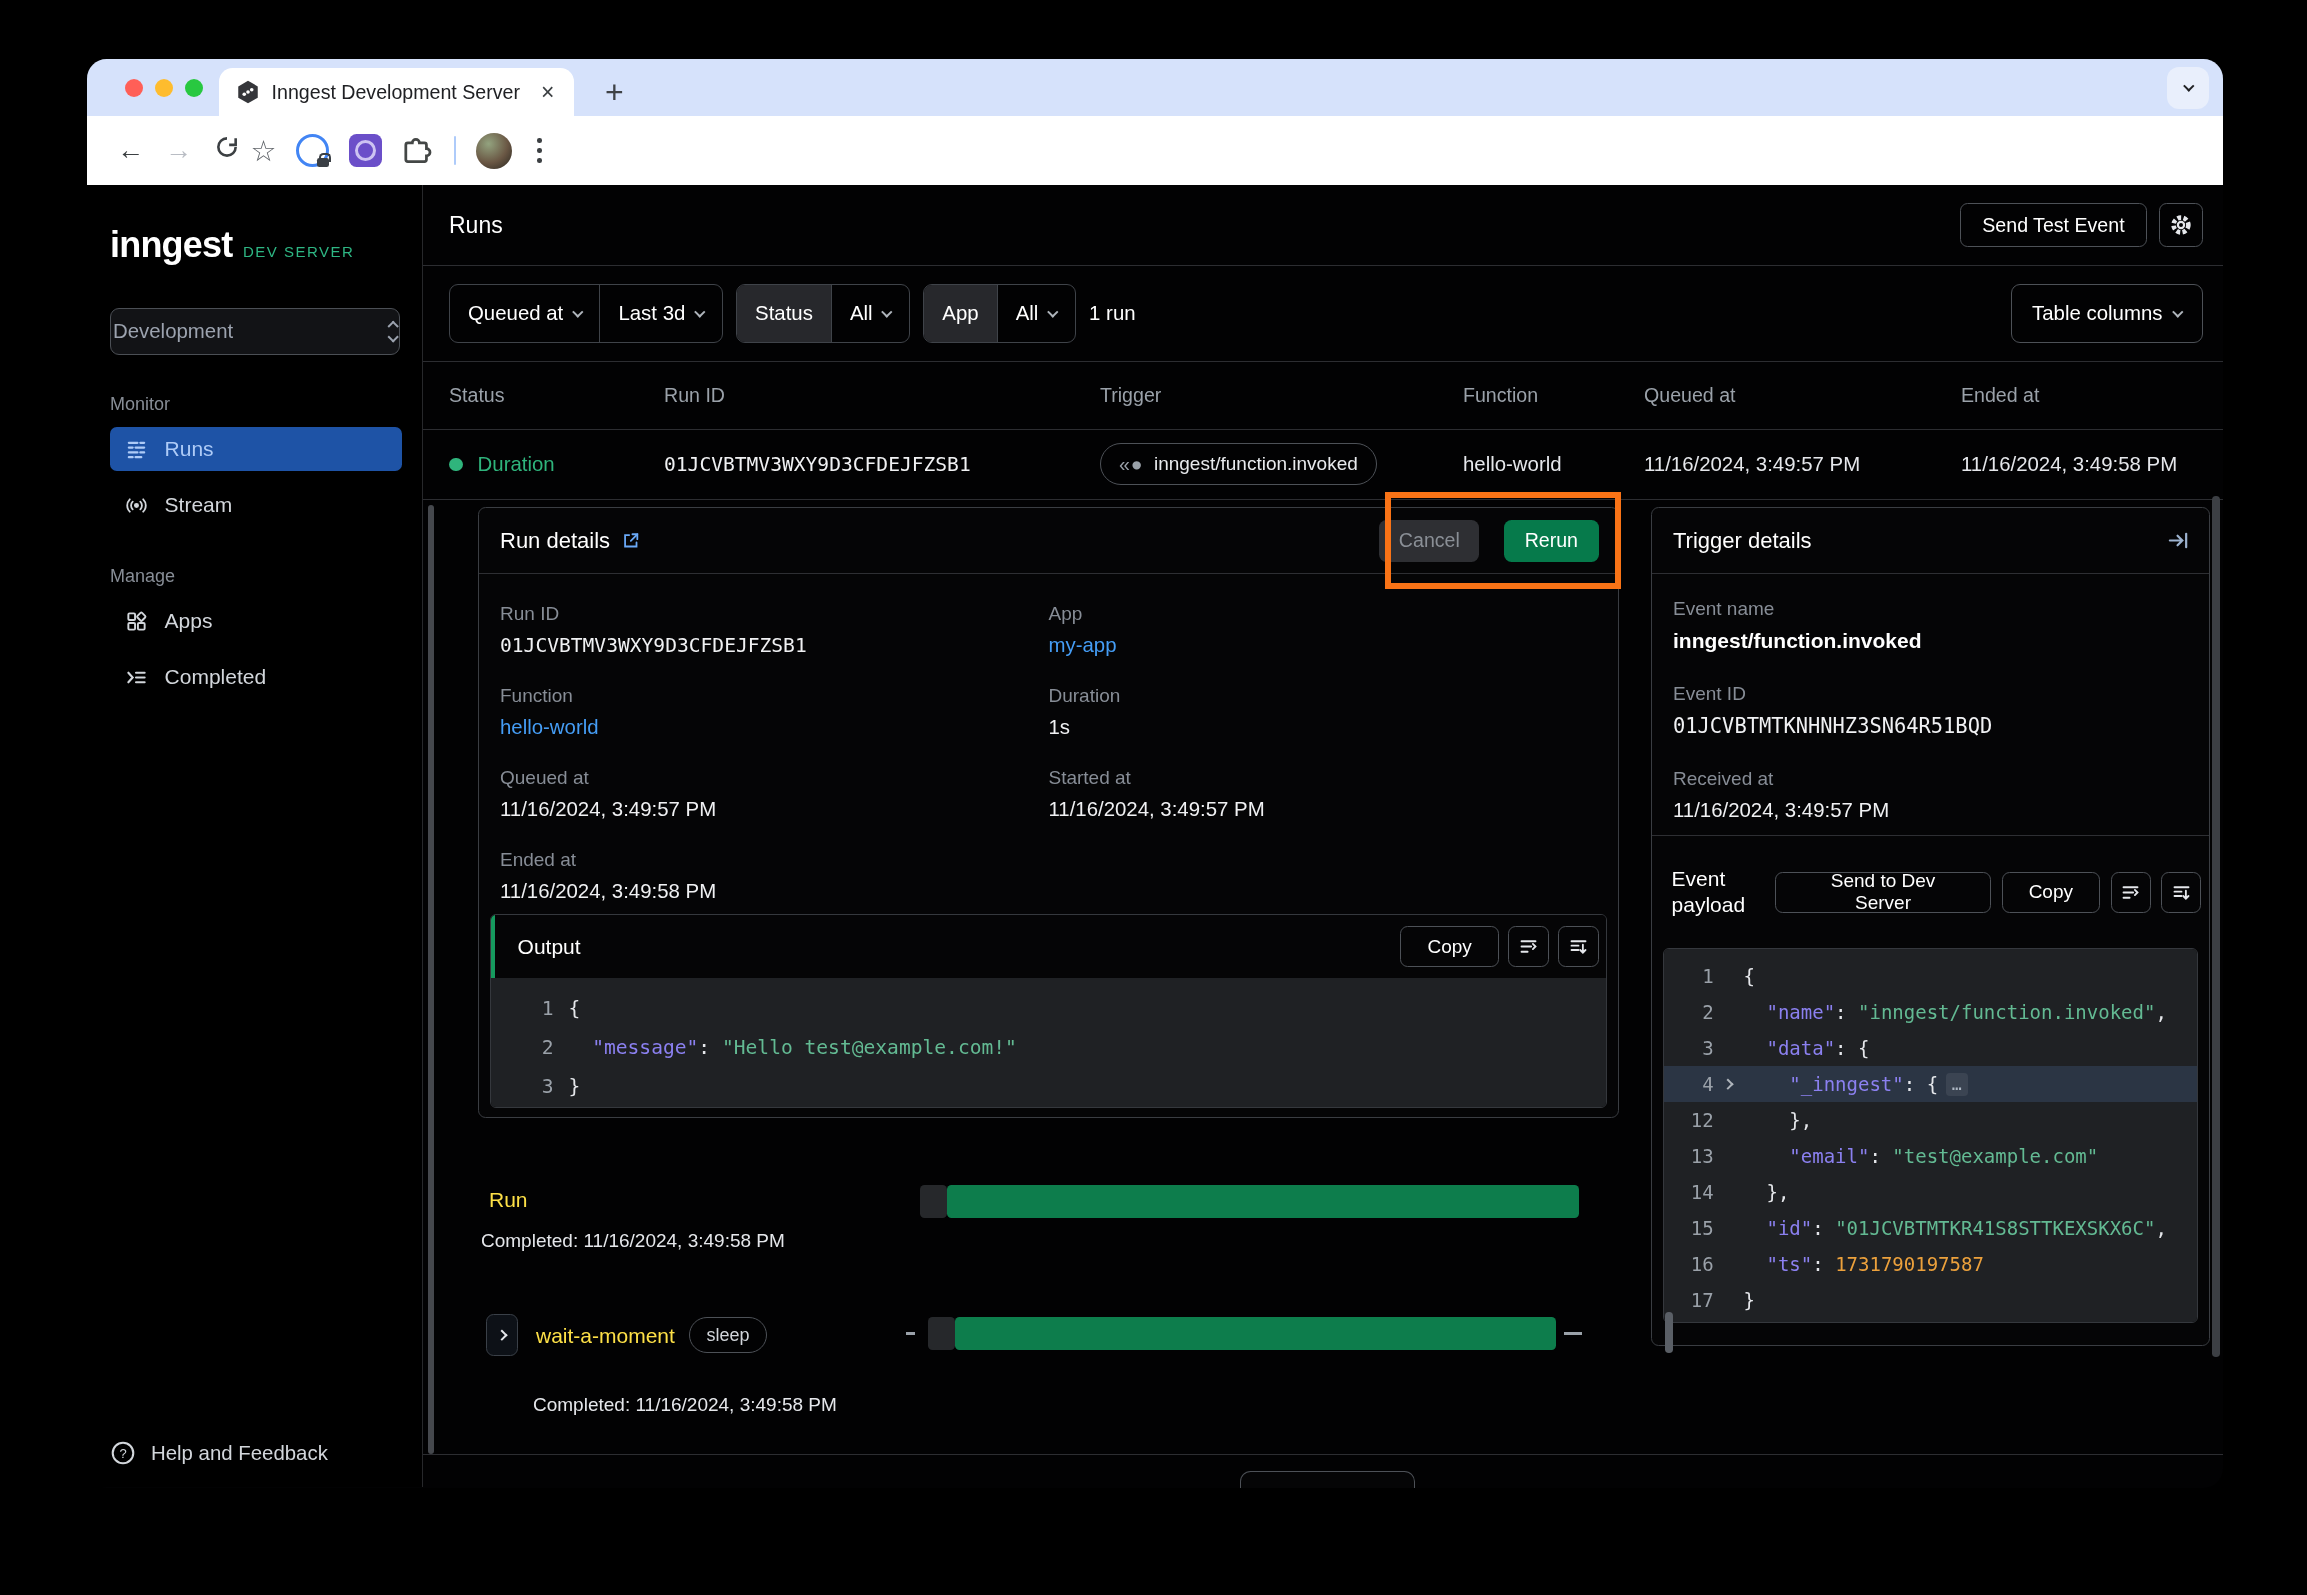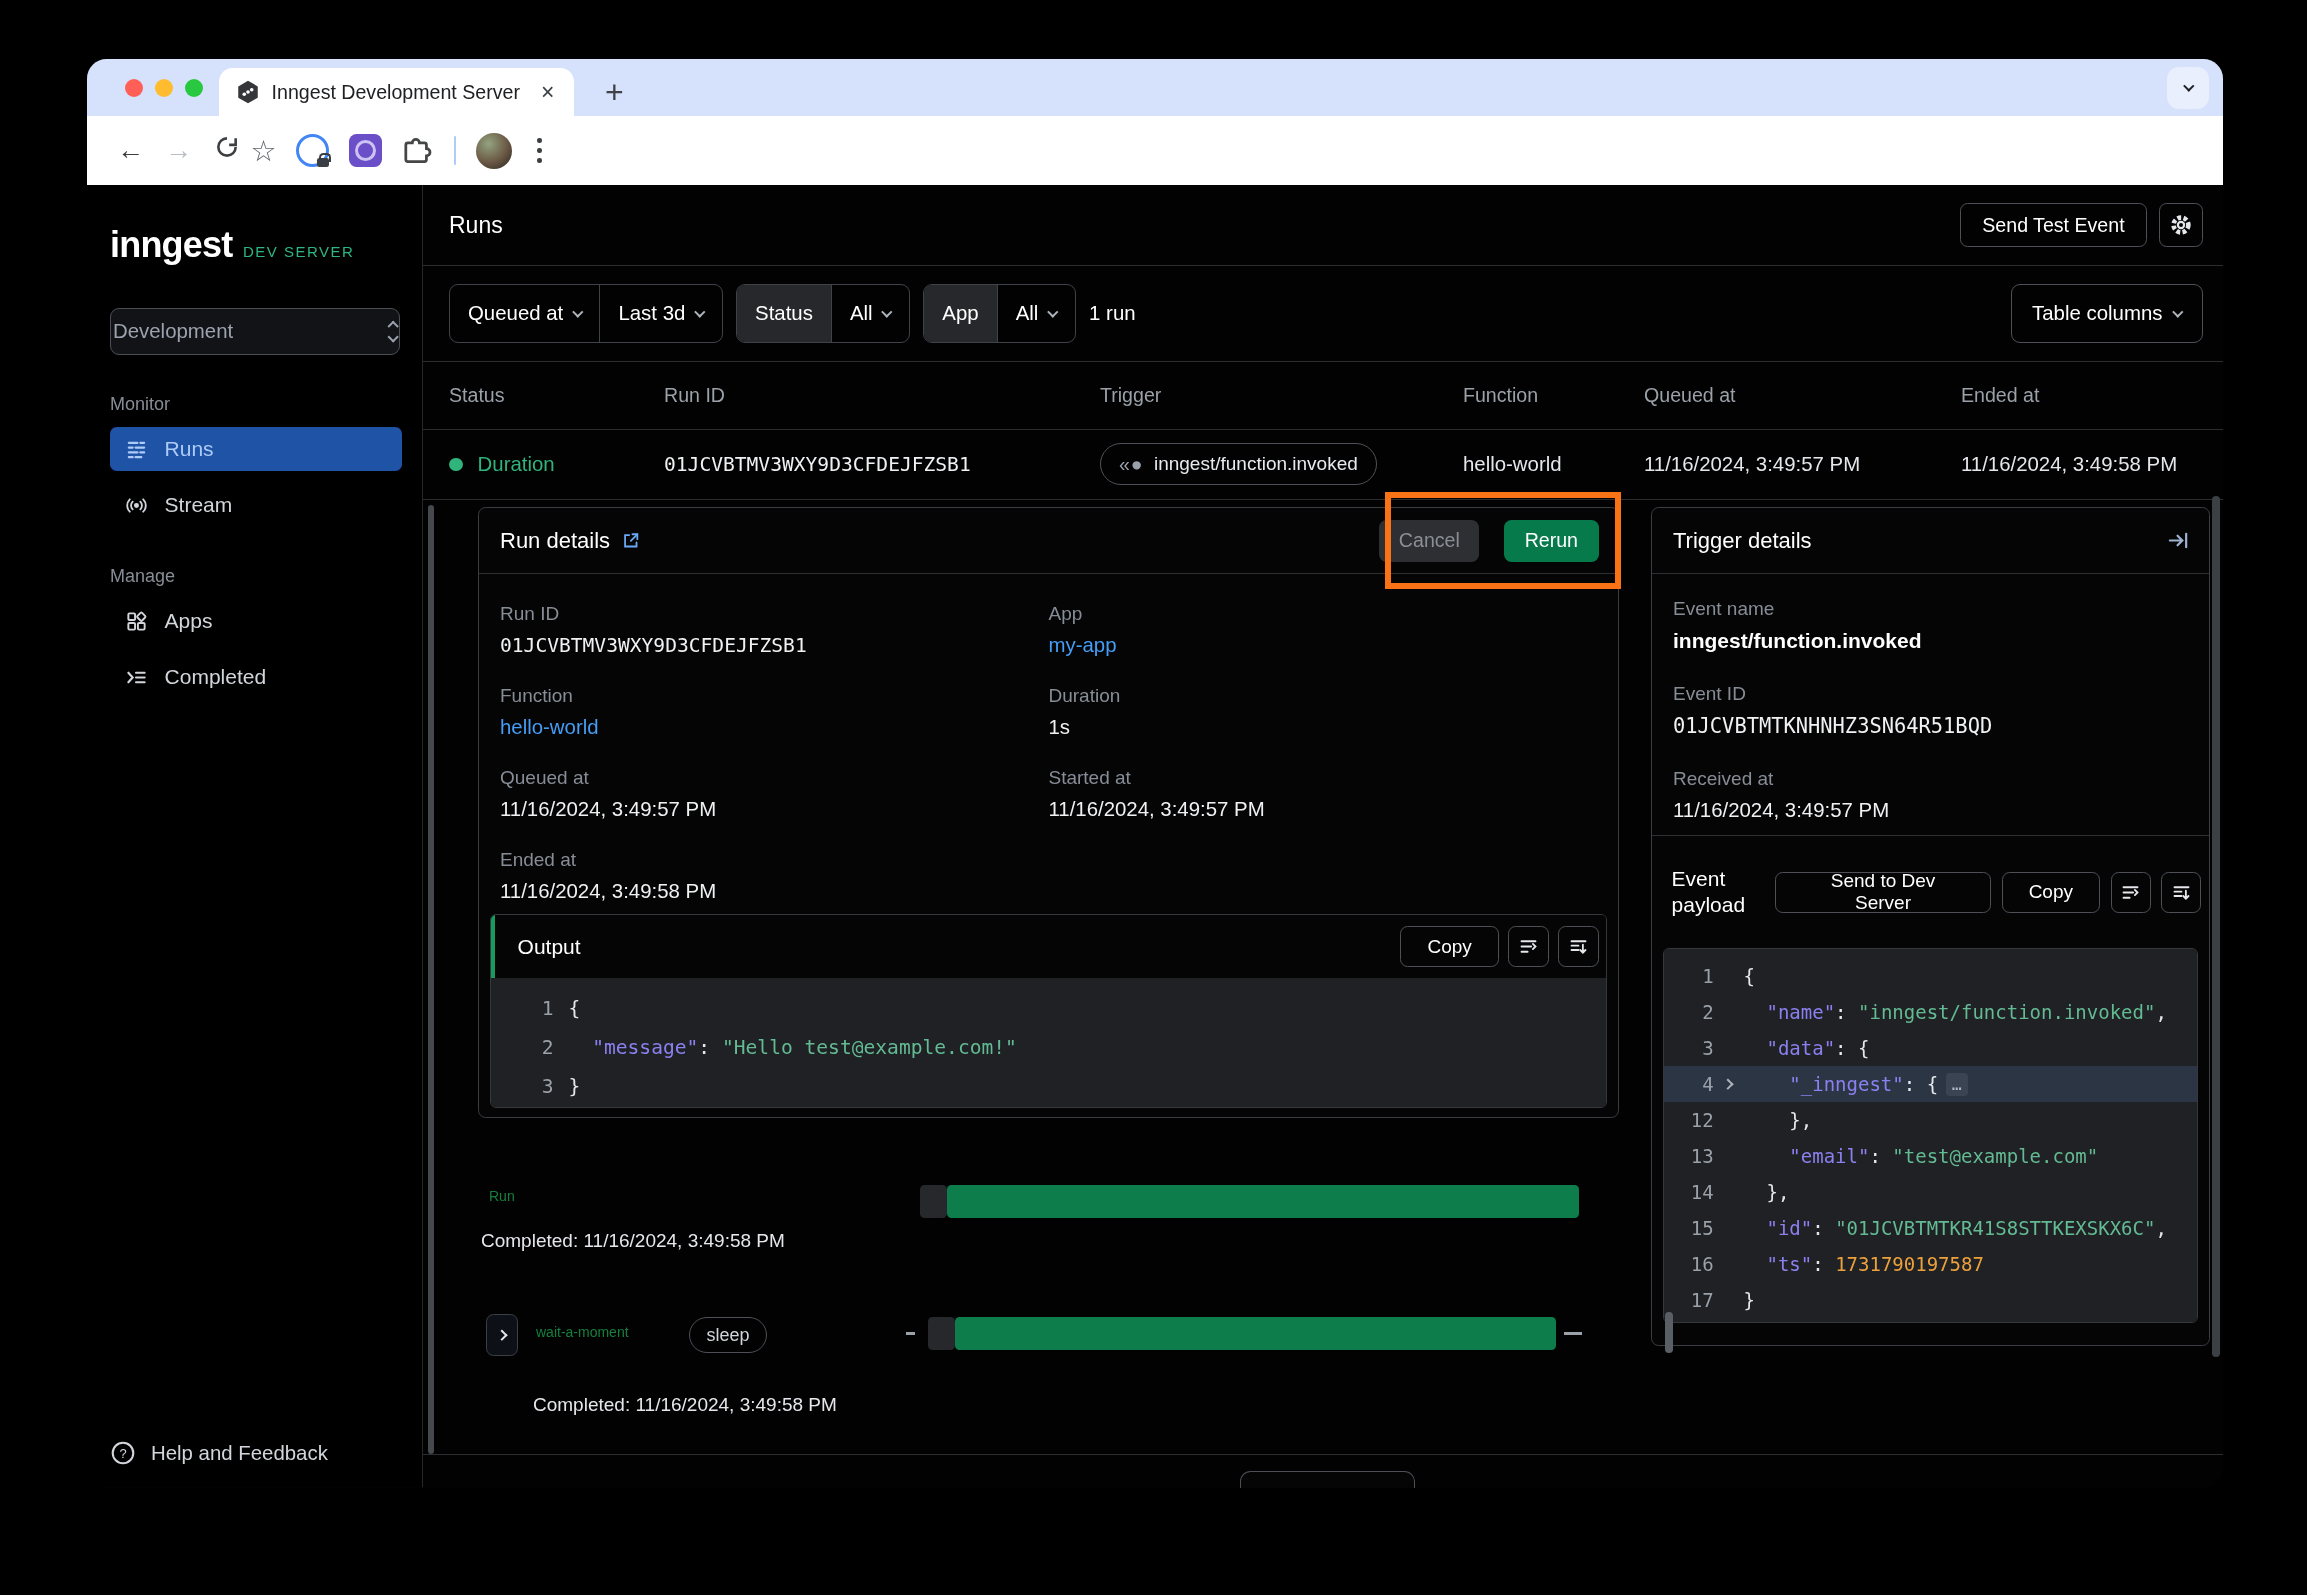--- a/index.html
+++ b/index.html
@@ -139,21 +139,21 @@
   .jl .cchev { width:30px; display:flex; justify-content:center; }
   .jl .body { white-space:pre; display:flex; align-items:center; }
   .jl.hl { background:#2b3544; }
   .jcode-area { background:#1f2124; padding:9px 0; height:100%; }
   .chev-r { width:8.3px; height:8.3px; border-right:2.3px solid #aeb4bb; border-bottom:2.3px solid #aeb4bb;
             transform:rotate(-45deg); }
 
   
   .annot { position:absolute; left:962px; top:307px; width:236px; height:97px;
            border:6.8px solid #f97316; z-index:50; }
-  .tl-label { position:absolute; font-size:14px; color:#15803d; }
+  .tl-label { position:absolute; font-size:21px; color:#fde047; }
   .tl-sub { position:absolute; font-size:19px; color:#e5e7eb; }
   .seg { position:absolute; height:33px; border-radius:4.5px; }
   .seg.darkseg { background:#26282b; }
   .seg.greenbar { background:#0d7d4c; }
   .tl-dash { position:absolute; height:3px; background:#9aa1a9; }
   .step-chev-btn { position:absolute; width:32px; height:42px; border:1.5px solid #3a4048; border-radius:7.6px;
                    background:#0d1117; display:flex; align-items:center; justify-content:center; }
   .sleep-pill { position:absolute; height:36px; padding:0 16.6px; border:1.5px solid #4d5157; border-radius:755px;
                 color:#d2d6db; font-size:18px; display:flex; align-items:center; }
   .sb-thumb { position:absolute; border-radius:3.8px; background:#45484d; z-index:2; }

